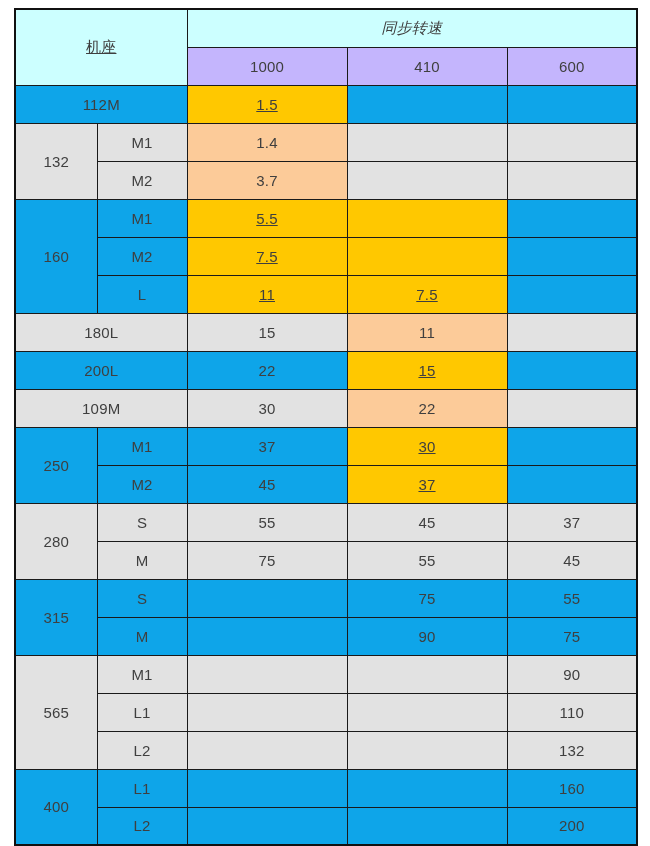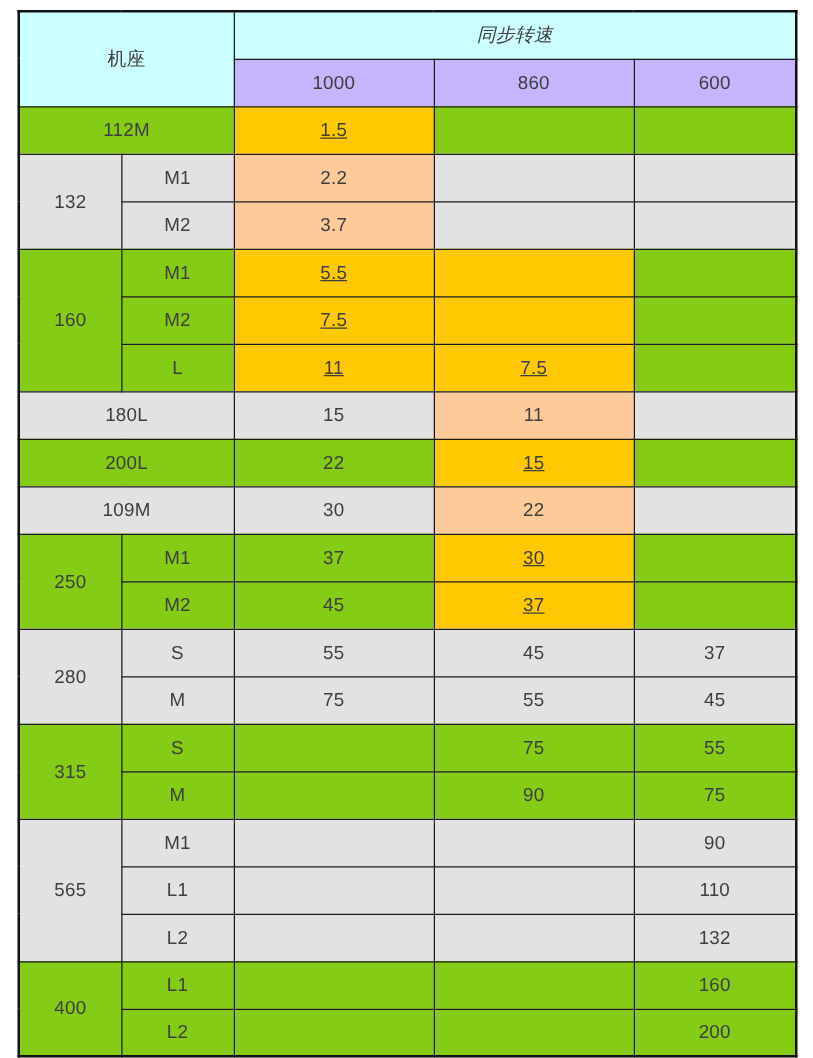--- a/index.html
+++ b/index.html
@@ -48,32 +48,33 @@
   col.c-750     { width: 160px; }
   col.c-600     { width: 130px; }
 
   
   .hdr {
     background: #ccffff;
     font-size: 16px;
   }
   .hdr-frame {
     font-size: 16px;
+    text-decoration: underline;
   }
   .hdr-speed {
     font-size: 16px;
     font-style: italic;
   }
   .hdr-sub {
     background: #c4b5fd;
     font-size: 15px;
   }
 
   
-  .f-white  { background: #84cc16; }
+  .f-white  { background: #0ea5e9; }
   .f-gray   { background: #e2e2e2; }
   .f-gold   { background: #ffc800; text-decoration: underline; }
   .f-peach  { background: #fccb99; }
 
   
   .grp-top > td, .grp-top > th { border-top: 2px solid #111111; }
 
   table.spec { border: 2px solid #111111; }
 </style>
 </head>
@@ -88,35 +89,35 @@
       <col class="c-750">
       <col class="c-600">
     </colgroup>
     <thead>
       <tr>
         <th class="hdr hdr-frame" colspan="2" rowspan="2">机座</th>
         <th class="hdr hdr-speed" colspan="3">同步转速</th>
       </tr>
       <tr>
         <th class="hdr-sub">1000</th>
-        <th class="hdr-sub">860</th>
+        <th class="hdr-sub">410</th>
         <th class="hdr-sub">600</th>
       </tr>
     </thead>
     <tbody id="spec-body">
         <tr>
           <td colspan="2" class="f-white">112M</td>
           <td class="f-gold">1.5</td>
           <td class="f-white"></td>
           <td class="f-white"></td>
         </tr>
         <tr class="grp-top">
           <td rowspan="2" class="f-gray">132</td>
           <td class="f-gray">M1</td>
-          <td class="f-peach">2.2</td>
+          <td class="f-peach">1.4</td>
           <td class="f-gray"></td>
           <td class="f-gray"></td>
         </tr>
         <tr>
           <td class="f-gray">M2</td>
           <td class="f-peach">3.7</td>
           <td class="f-gray"></td>
           <td class="f-gray"></td>
         </tr>
         <tr class="grp-top">

